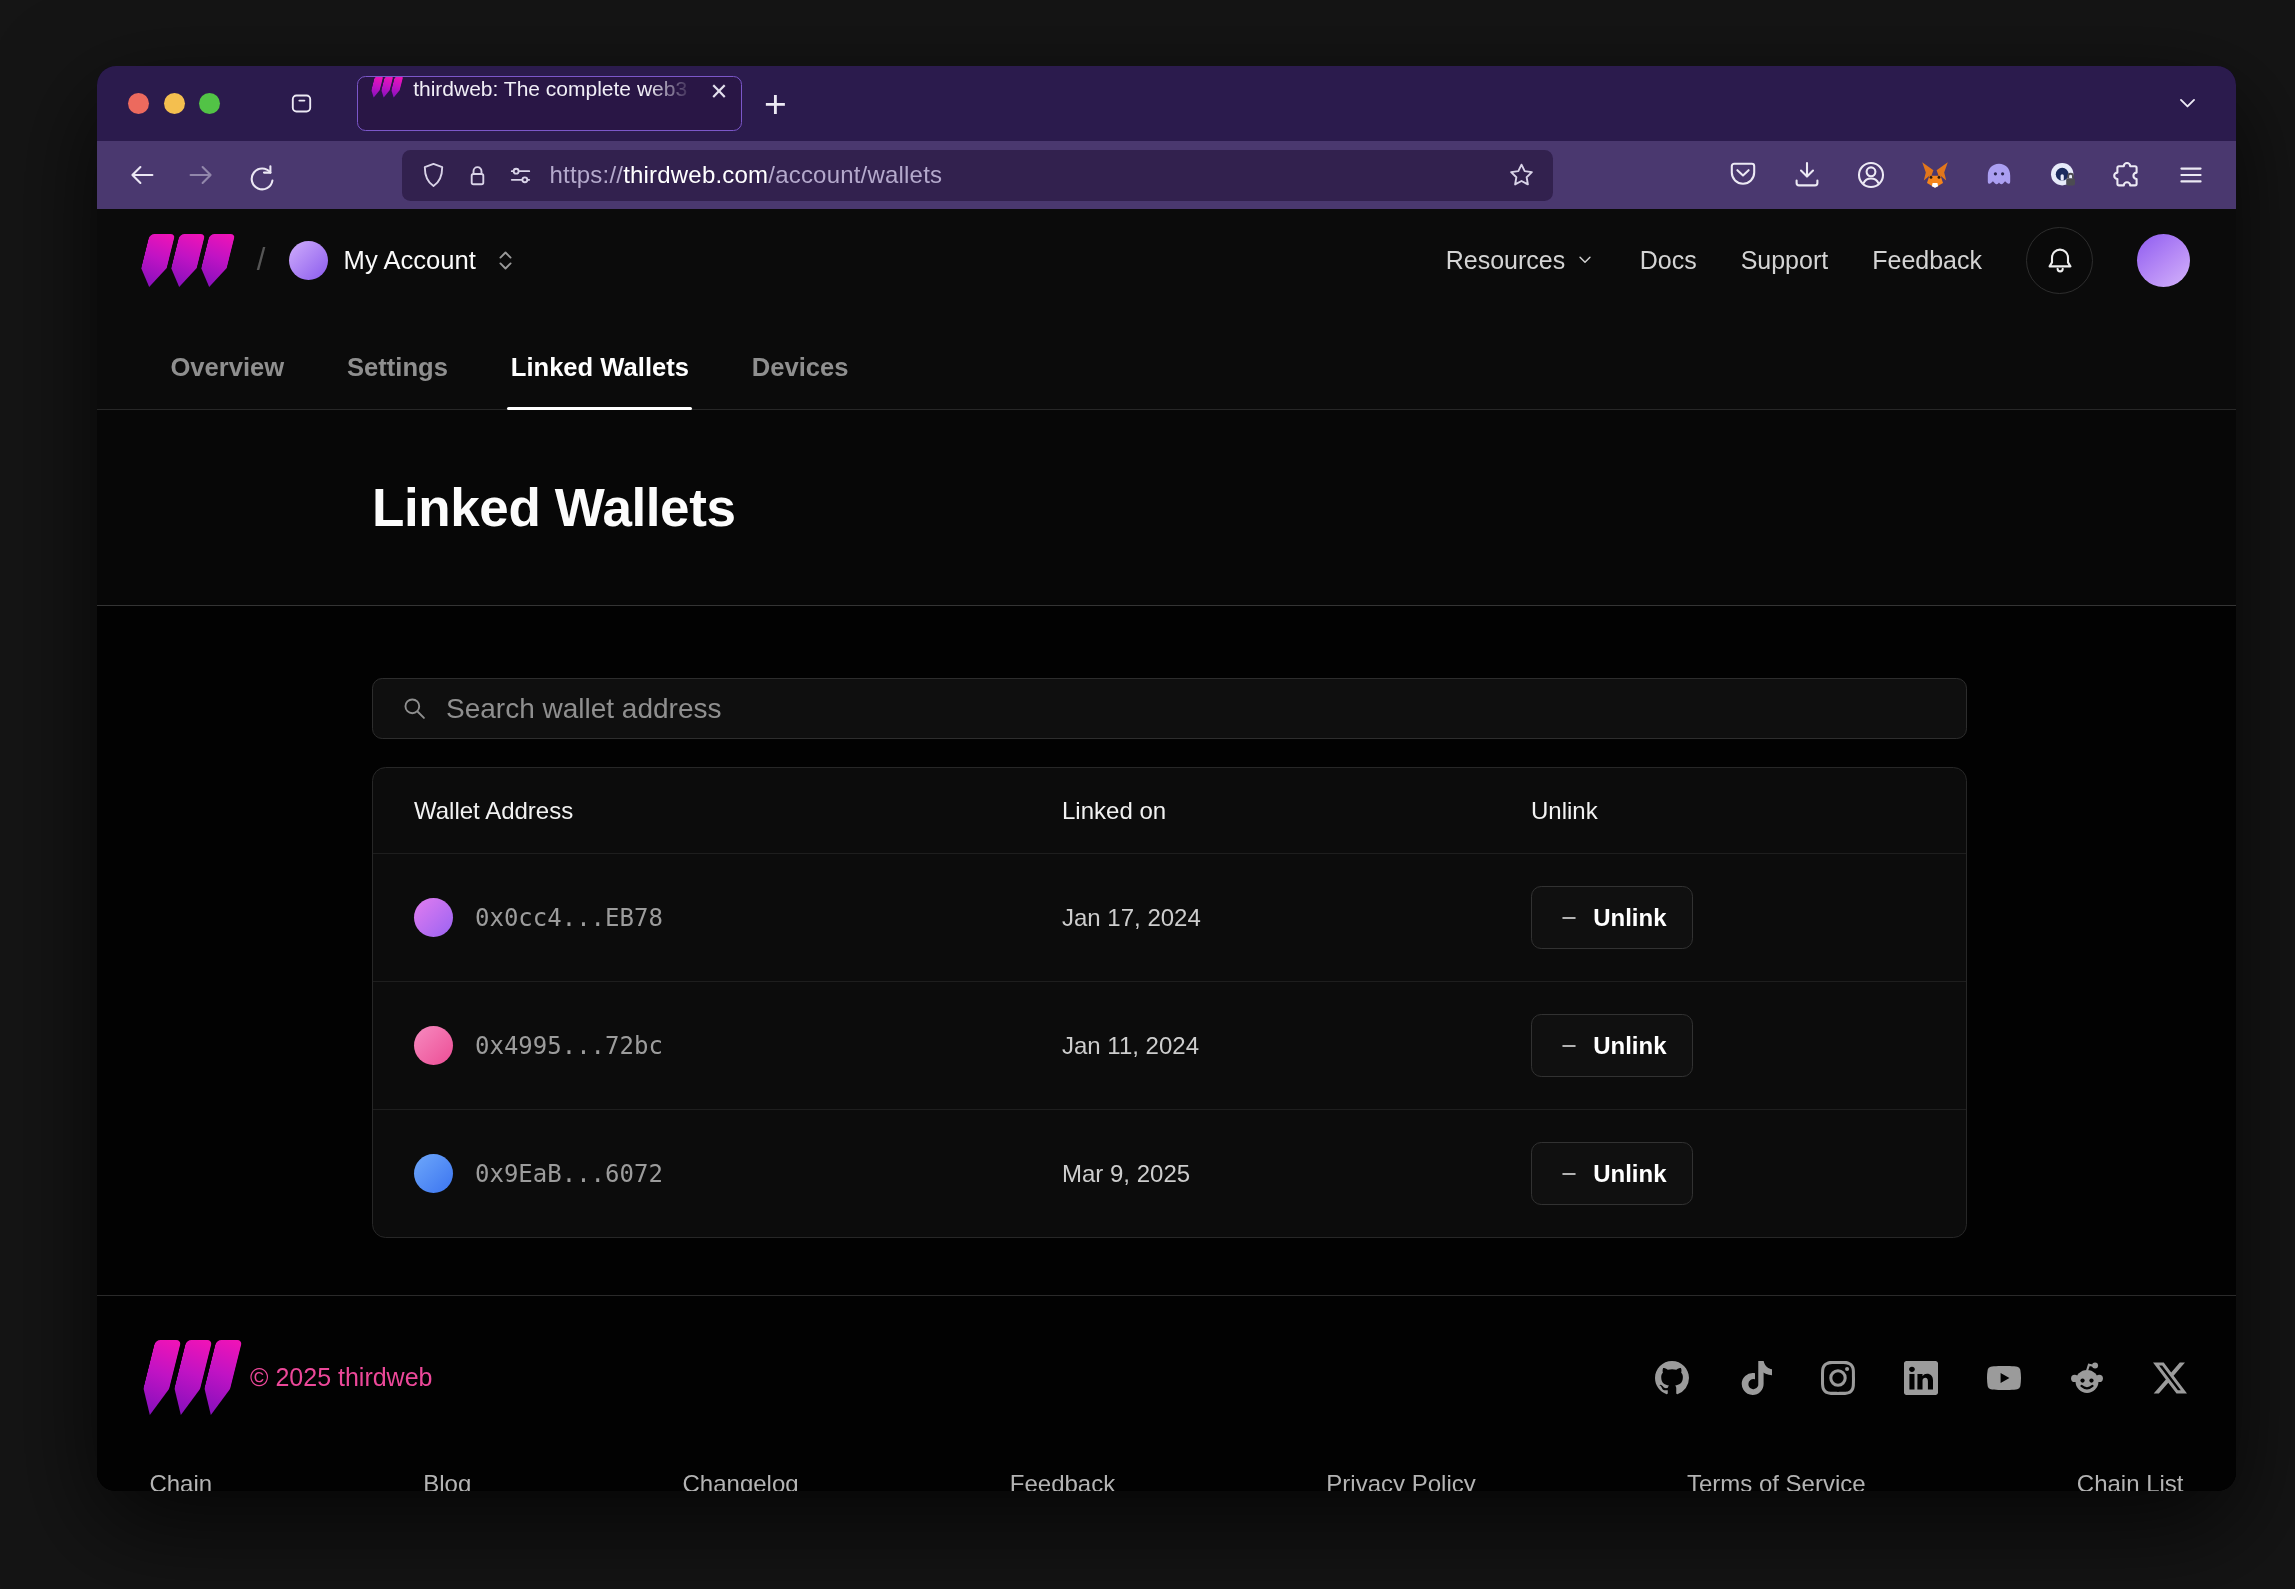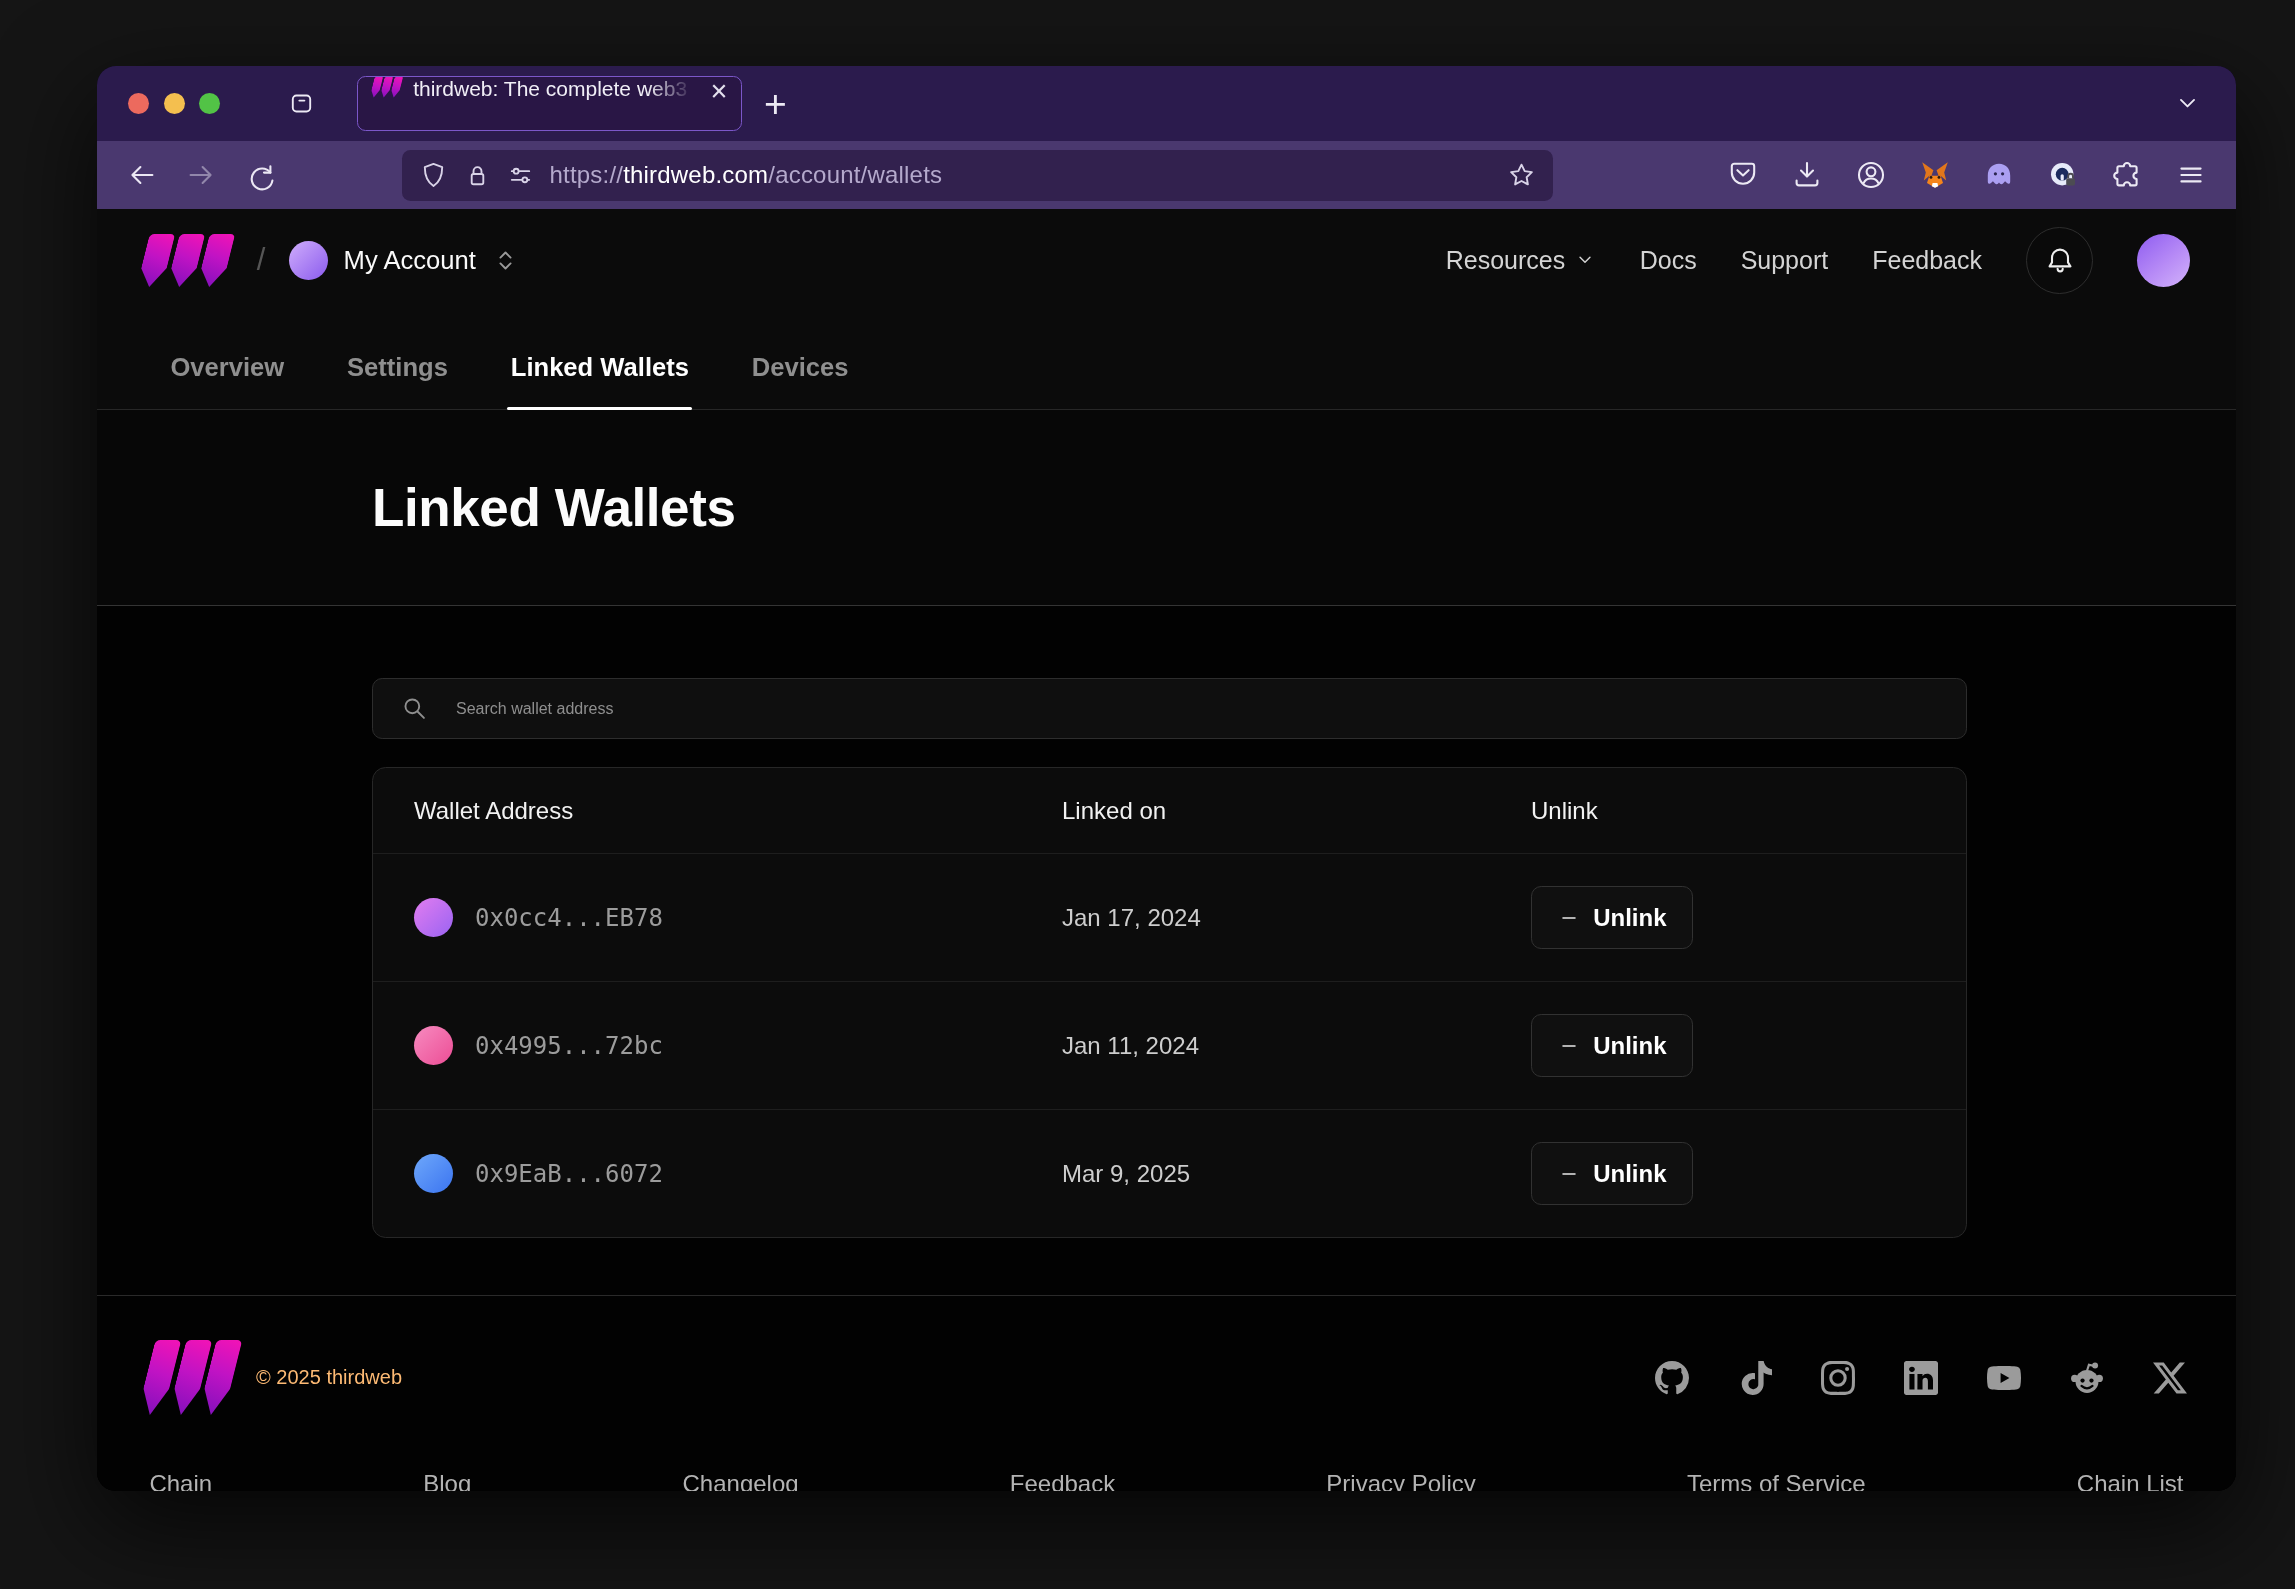--- a/index.html
+++ b/index.html
@@ -69,40 +69,40 @@
   .stab.active::after { content:""; position:absolute; left:0; right:0; bottom:-0.9px; height:3.4px; background:#fff; border-radius:1.7px; }
 
   .title-band { height:196px; background:#070707; border-bottom:0.9px solid #343434;
                 display:flex; align-items:center; padding-left:275px; flex:none; }
   .page-title { font-size:53px; font-weight:700; letter-spacing:-0.4px; color:#fcfcfc; }
 
   .content { height:689px; background:#020202; padding:72px 0 0 275px; flex:none; }
   .search { width:1595px; height:61px; background:#0f0f0f; border:0.9px solid #2d2d2d; border-radius:10.2px;
             display:flex; align-items:center; gap:17px; padding:0 27px; color:#8f8f8f; }
   .search input { flex:1; background:transparent; border:none; outline:none; color:#cfcfcf;
-                  font-size:16px; font-family:inherit;margin-left:10px; }
+                  font-size:28px; font-family:inherit; }
   .search input::placeholder { color:#8f8f8f; }
 
   .card { width:1595px; margin-top:28px; background:#0c0c0c; border:0.9px solid #272727; border-radius:13.6px; overflow:hidden; }
   .tgrid { display:grid; grid-template-columns:648px 469px 1fr; align-items:center; padding:0 41px; }
   .thead { height:85px; font-size:24px; font-weight:500; color:#f2f2f2; }
   .trow { height:128px; border-top:0.9px solid #1e1e1e; }
   .wallet-cell { display:flex; align-items:center; gap:22px; }
   .row-avatar { width:39px; height:39px; border-radius:50%; }
   .addr { font-family:"DejaVu Sans Mono","Liberation Mono",monospace; font-size:24px; color:#9c9c9c; }
   .date { font-size:24px; color:#cdcdcd; }
   .unlink-btn { display:inline-flex; align-items:center; gap:13.6px; height:63px; padding:0 25.6px;
                 background:#101010; border:0.9px solid #323232; border-radius:10.2px;
                 color:#fff; font-size:24px; font-weight:600; width:fit-content; }
   .minus-ic { color:#e8e8e8; }
 
   
   .footer { border-top:0.9px solid #2a2a2a; background:#020202; padding:44px 49px 0; flex:none; }
   .footer-top { display:flex; align-items:center; }
-  .copyright { margin-left:18px; font-size:20px; color:#fdba74; }
+  .copyright { margin-left:12px; font-size:25px; color:#ec4899; }
   .socials { margin-left:auto; display:flex; align-items:center; gap:49px; color:#9b9b9b; }
   .soc { width:34px; height:34px; display:block; fill:#9b9b9b; }
   .footer-links { margin-top:55px; display:flex; justify-content:space-between; font-size:24px; color:#b3b3b3; padding:0 3.4px; }
 </style>
 </head>
 <body>
 
 <div class="stage">
   <div class="window">
 

